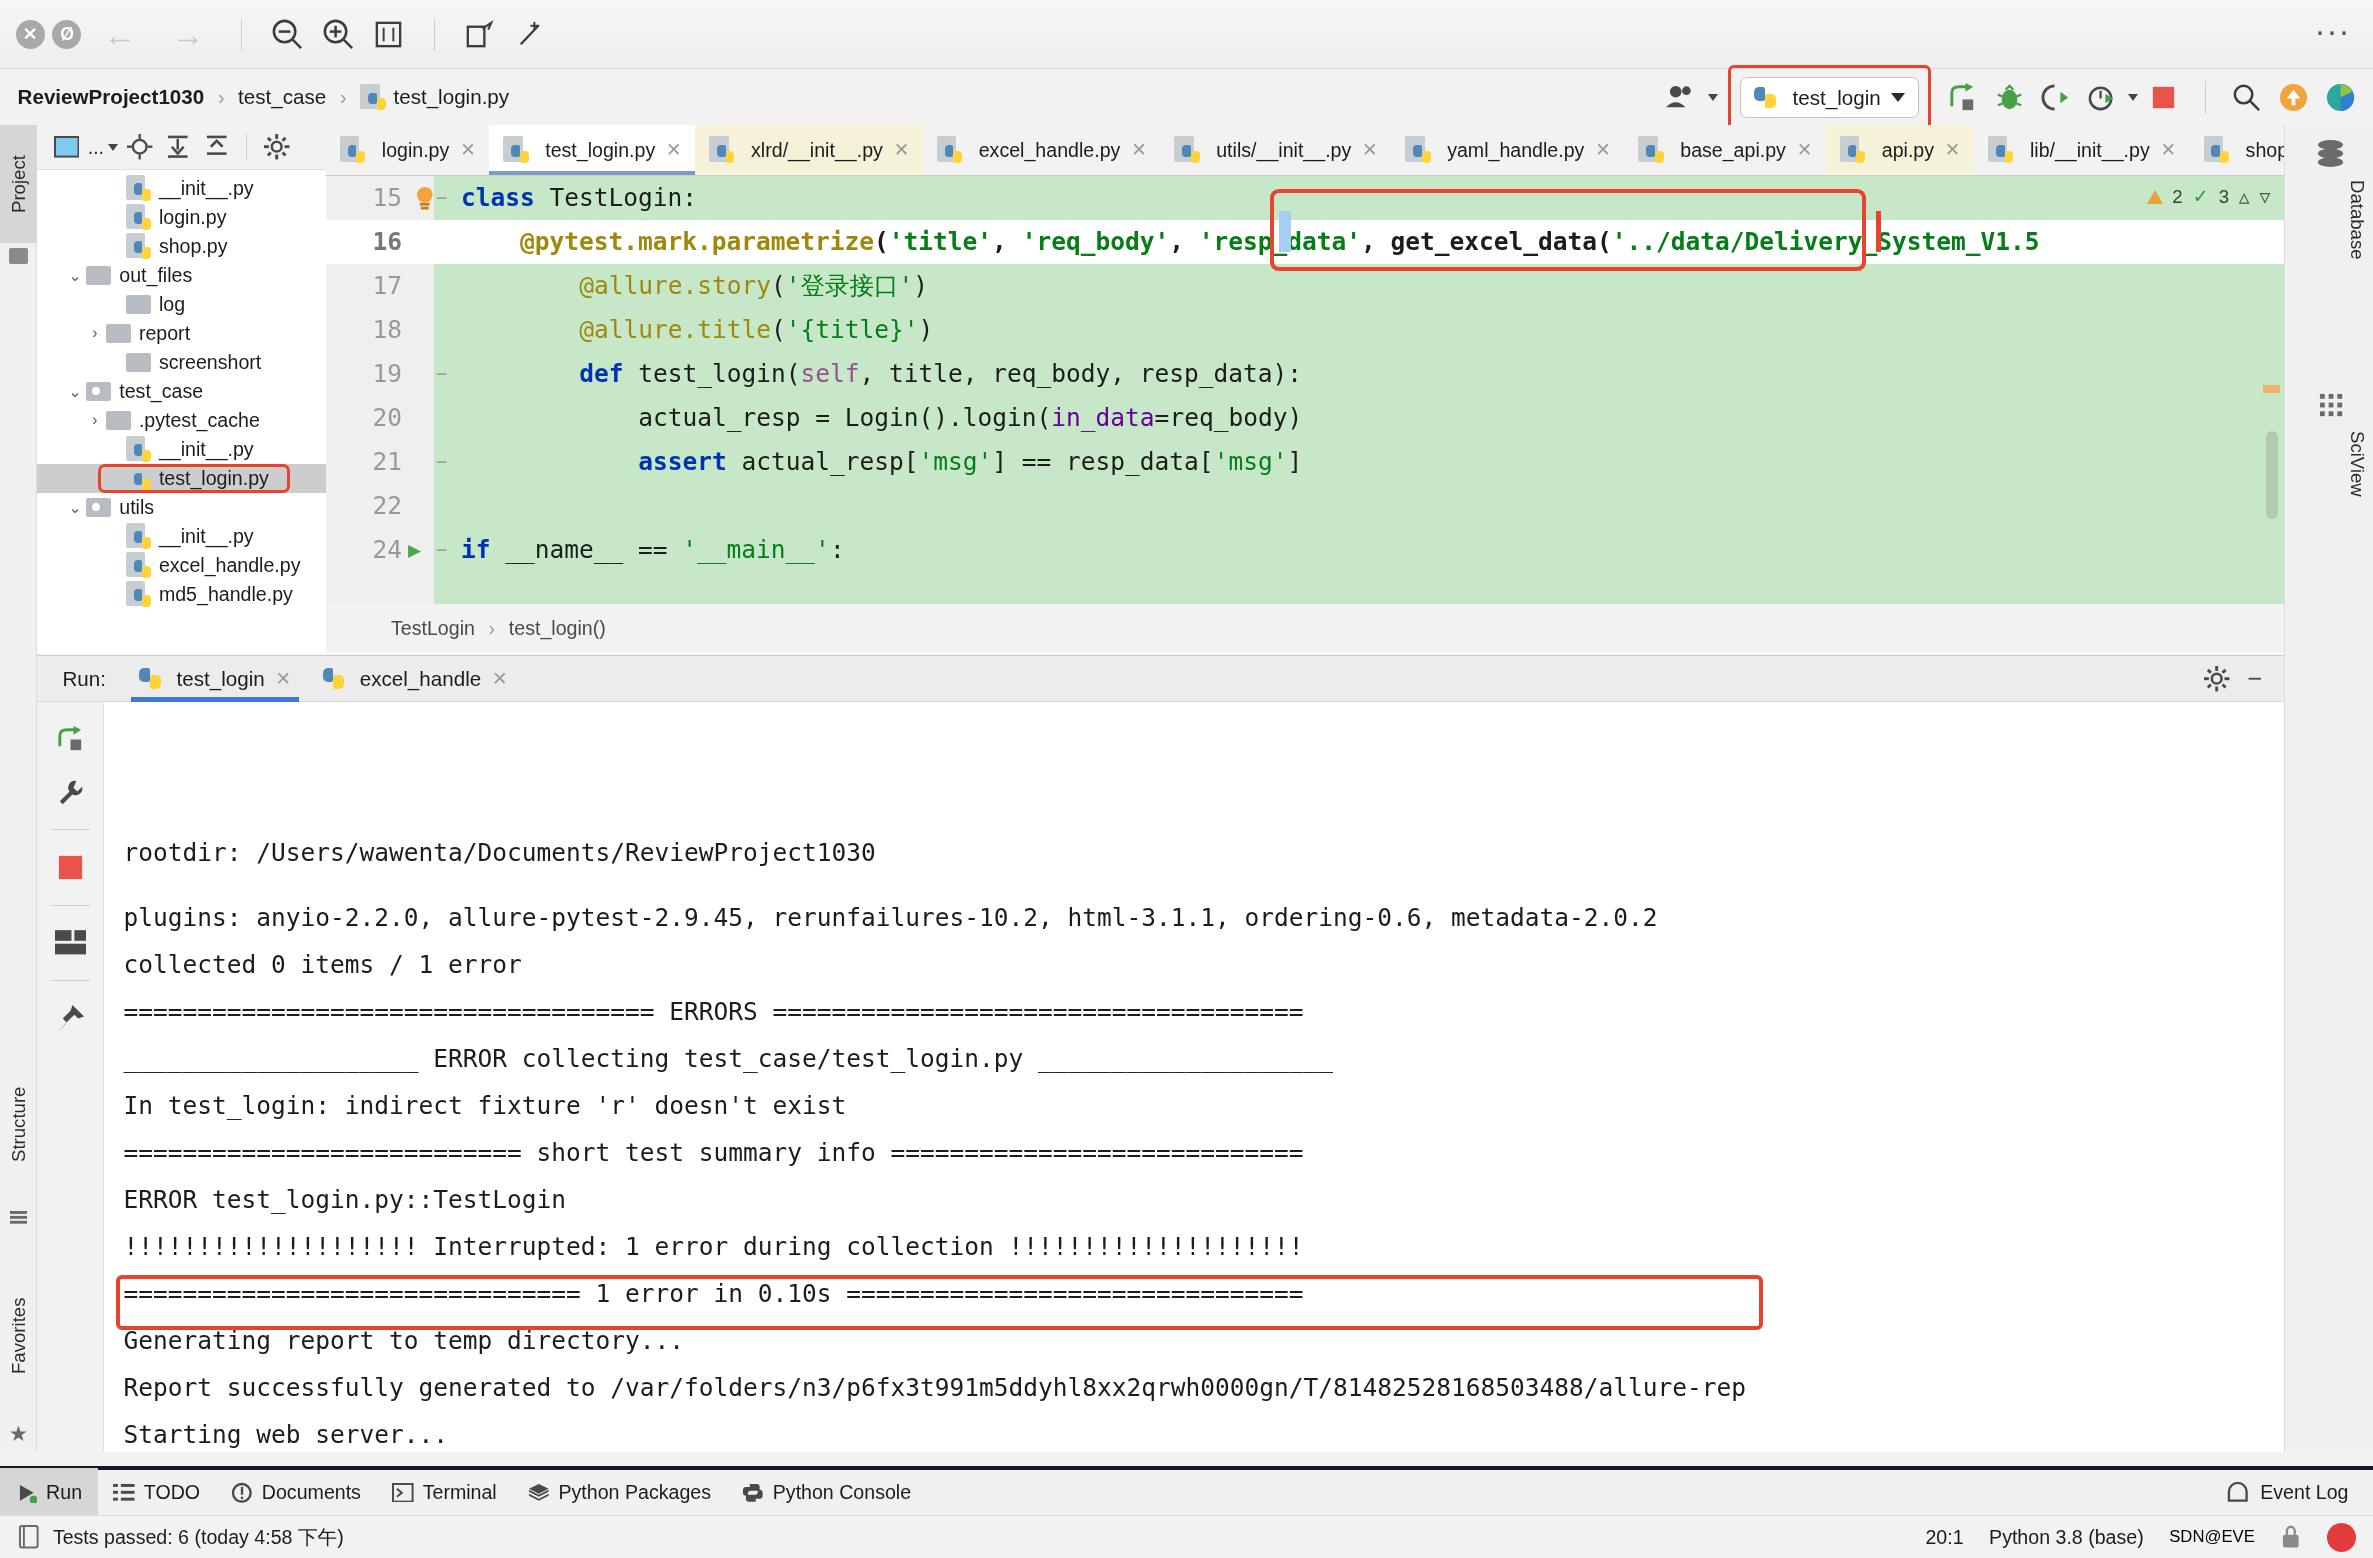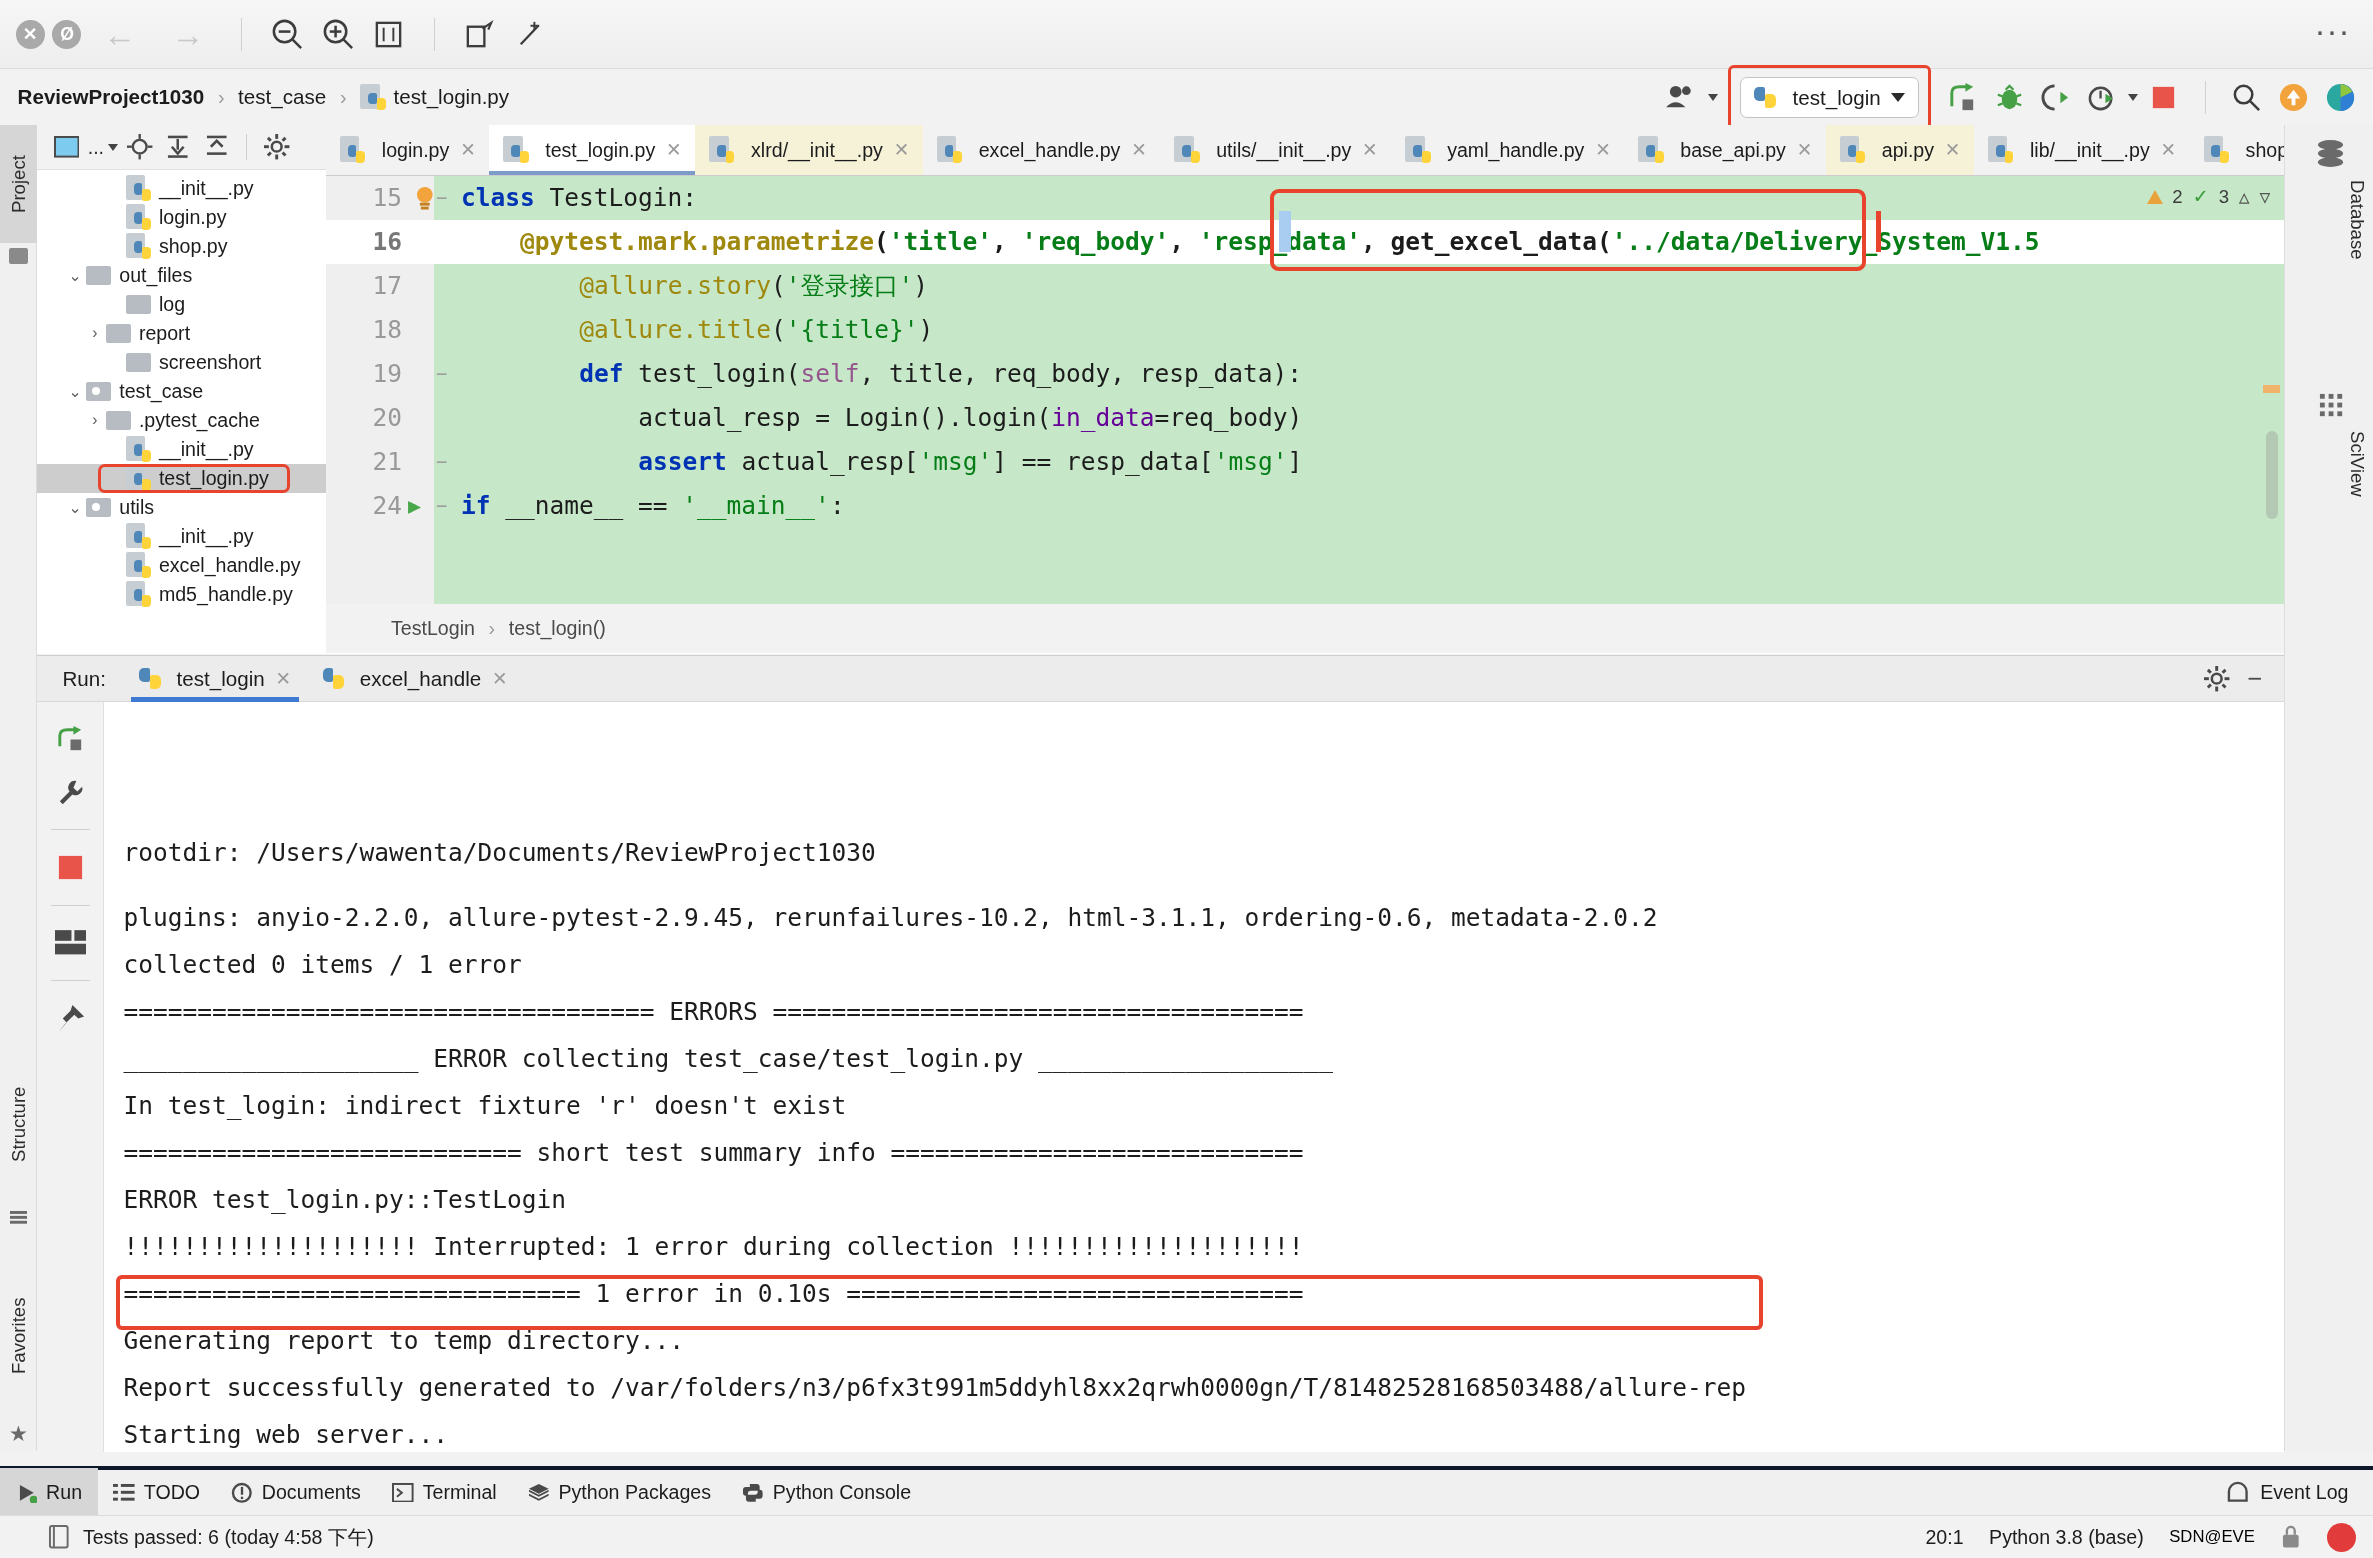--- a/index.html
+++ b/index.html
@@ -145,21 +145,21 @@
   .console-redbox { position: absolute; left: 11.8px; top: 573px; width: 1647px; height: 55px; border: 4.9px solid #e8432c; border-radius: 5.9px; pointer-events: none; }
 
   
   .bottomstrip { position: absolute; left: 0; bottom: 43px; width: 2374px; height: 49px; background: #f0f0f0; border-top: 4px solid #0f172a; display: flex; align-items: center; }
   .bs-item { display: flex; align-items: center; gap: 8.8px; font-size: 19.6px; color: #1c1c1c; padding: 0 15.7px; height: 49px; }
   .bs-item.sel { background: #d6d6d6; }
   .bs-right { margin-left: auto; display: flex; align-items: center; gap: 9.8px; padding-right: 25.5px; font-size: 19.6px; color: #1c1c1c; }
 
   
   .statusbar { position: absolute; left: 0; bottom: 0; width: 2374px; height: 43px; background: #f2f2f2; border-top: 1px solid #dcdcdc; display: flex; align-items: center; }
-  .sb-left { display: flex; align-items: center; gap: 13.7px; padding-left: 17.6px; font-size: 19.6px; color: #1c1c1c; margin-left: 30px; }
+  .sb-left { display: flex; align-items: center; gap: 13.7px; padding-left: 17.6px; font-size: 19.6px; color: #1c1c1c; }
   .sb-right { margin-left: auto; display: flex; align-items: center; gap: 25.5px; padding-right: 17.6px; font-size: 19.6px; color: #1c1c1c; }
   .sb-watermark { color: #000000; font-size: 16.7px; }
   .rec-dot { width: 29px; height: 29px; border-radius: 50%; background: #e23b3b; }
   svg { display: block; }
 </style>
 </head>
 <body>
 
 <div id="app">
 
@@ -554,20 +554,21 @@
     <div class="codearea">
       <div class="gutter"></div>
       <div class="codelines" id="codelines">
           <div class="cl"><span class="num">15</span><span class="fold">−</span><span class="txt"><span class="kw">class</span><span class="plain"> </span><span class="plain">TestLogin</span><span class="plain">:</span></span></div>
           <div class="cl hl"><span class="num">16</span><span class="txt"><span class="plain"> </span><span class="plain"> </span><span class="plain"> </span><span class="plain"> </span><span class="deco">@pytest.mark.parametrize</span><span class="plain">(</span><span class="str">'title'</span><span class="plain">,</span><span class="plain"> </span><span class="str">'req_body'</span><span class="plain">,</span><span class="plain"> </span><span class="str">'resp_data'</span><span class="plain">,</span><span class="plain"> </span><span class="plain">get_excel_data</span><span class="plain">(</span><span class="str">'../data/Delivery_System_V1.5</span></span></div>
           <div class="cl"><span class="num">17</span><span class="txt"><span class="plain"> </span><span class="plain"> </span><span class="plain"> </span><span class="plain"> </span><span class="plain"> </span><span class="plain"> </span><span class="plain"> </span><span class="plain"> </span><span class="deco">@allure.story</span><span class="plain">(</span><span class="str">'登录接口'</span><span class="plain">)</span></span></div>
           <div class="cl"><span class="num">18</span><span class="txt"><span class="plain"> </span><span class="plain"> </span><span class="plain"> </span><span class="plain"> </span><span class="plain"> </span><span class="plain"> </span><span class="plain"> </span><span class="plain"> </span><span class="deco">@allure.title</span><span class="plain">(</span><span class="str">'{title}'</span><span class="plain">)</span></span></div>
           <div class="cl"><span class="num">19</span><span class="fold">−</span><span class="txt"><span class="plain"> </span><span class="plain"> </span><span class="plain"> </span><span class="plain"> </span><span class="plain"> </span><span class="plain"> </span><span class="plain"> </span><span class="plain"> </span><span class="kw">def</span><span class="plain"> </span><span class="plain">test_login</span><span class="plain">(</span><span class="self">self</span><span class="plain">,</span><span class="plain"> </span><span class="plain">title</span><span class="plain">,</span><span class="plain"> </span><span class="plain">req_body</span><span class="plain">,</span><span class="plain"> </span><span class="plain">resp_data</span><span class="plain">)</span><span class="plain">:</span></span></div>
           <div class="cl"><span class="num">20</span><span class="txt"><span class="plain"> </span><span class="plain"> </span><span class="plain"> </span><span class="plain"> </span><span class="plain"> </span><span class="plain"> </span><span class="plain"> </span><span class="plain"> </span><span class="plain"> </span><span class="plain"> </span><span class="plain"> </span><span class="plain"> </span><span class="plain">actual_resp</span><span class="plain"> </span><span class="plain">=</span><span class="plain"> </span><span class="plain">Login</span><span class="plain">(</span><span class="plain">)</span><span class="plain">.</span><span class="plain">login</span><span class="plain">(</span><span class="kwarg">in_data</span><span class="plain">=</span><span class="plain">req_body</span><span class="plain">)</span></span></div>
           <div class="cl"><span class="num">21</span><span class="fold">−</span><span class="txt"><span class="plain"> </span><span class="plain"> </span><span class="plain"> </span><span class="plain"> </span><span class="plain"> </span><span class="plain"> </span><span class="plain"> </span><span class="plain"> </span><span class="plain"> </span><span class="plain"> </span><span class="plain"> </span><span class="plain"> </span><span class="kw">assert</span><span class="plain"> </span><span class="plain">actual_resp</span><span class="plain">[</span><span class="str">'msg'</span><span class="plain">]</span><span class="plain"> </span><span class="plain">=</span><span class="plain">=</span><span class="plain"> </span><span class="plain">resp_data</span><span class="plain">[</span><span class="str">'msg'</span><span class="plain">]</span></span></div>
+          <div class="cl"><span class="num">22</span><span class="txt"></span></div>
           <div class="cl"><span class="num">24</span><span class="fold">−</span><span class="runmark">▶</span><span class="txt"><span class="kw">if</span><span class="plain"> </span><span class="plain">__name__</span><span class="plain"> </span><span class="plain">=</span><span class="plain">=</span><span class="plain"> </span><span class="str">'__main__'</span><span class="plain">:</span></span></div>
         </div>
       <div class="bulb">
         <svg width="21.6" height="25.5" viewBox="0 0 22 26">
             <circle cx="11" cy="9" r="8" fill="#f2a33c"></circle>
             <rect x="6" y="17" width="10" height="3" fill="#c4821f"></rect>
             <rect x="7" y="21" width="8" height="3" fill="#c4821f"></rect>
           </svg>
       </div>
       <div class="caret-blue"></div>

